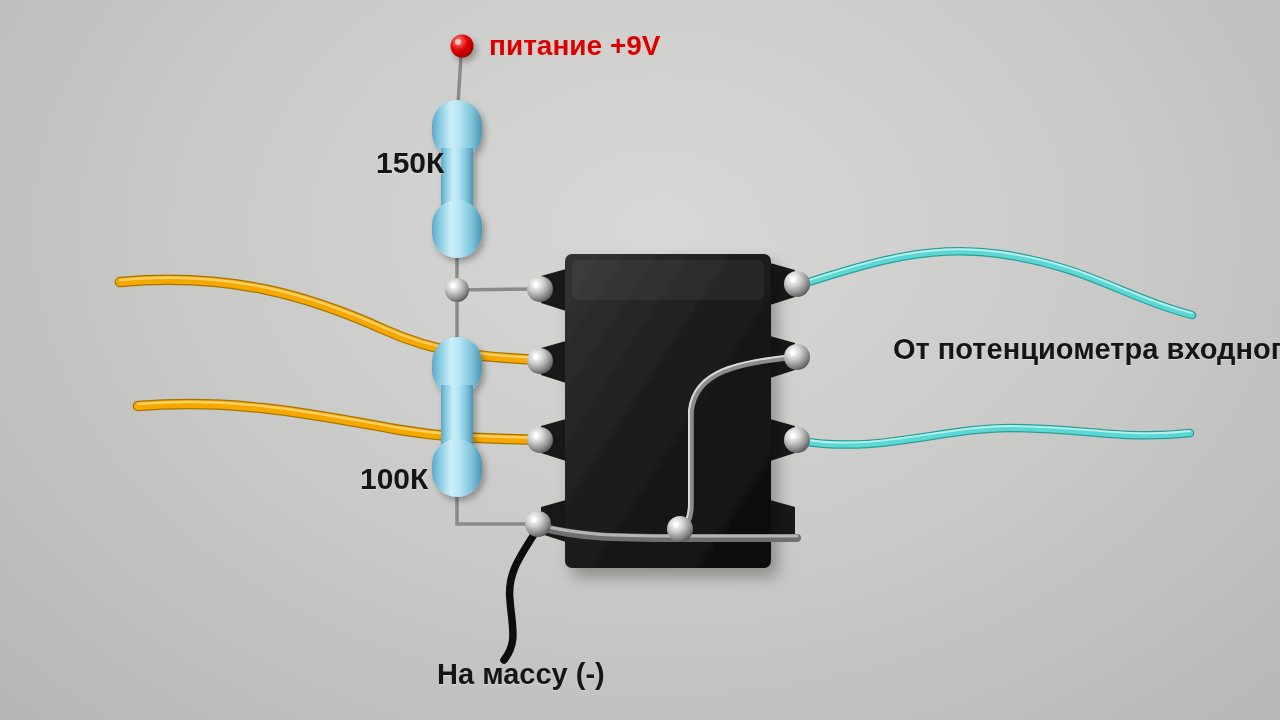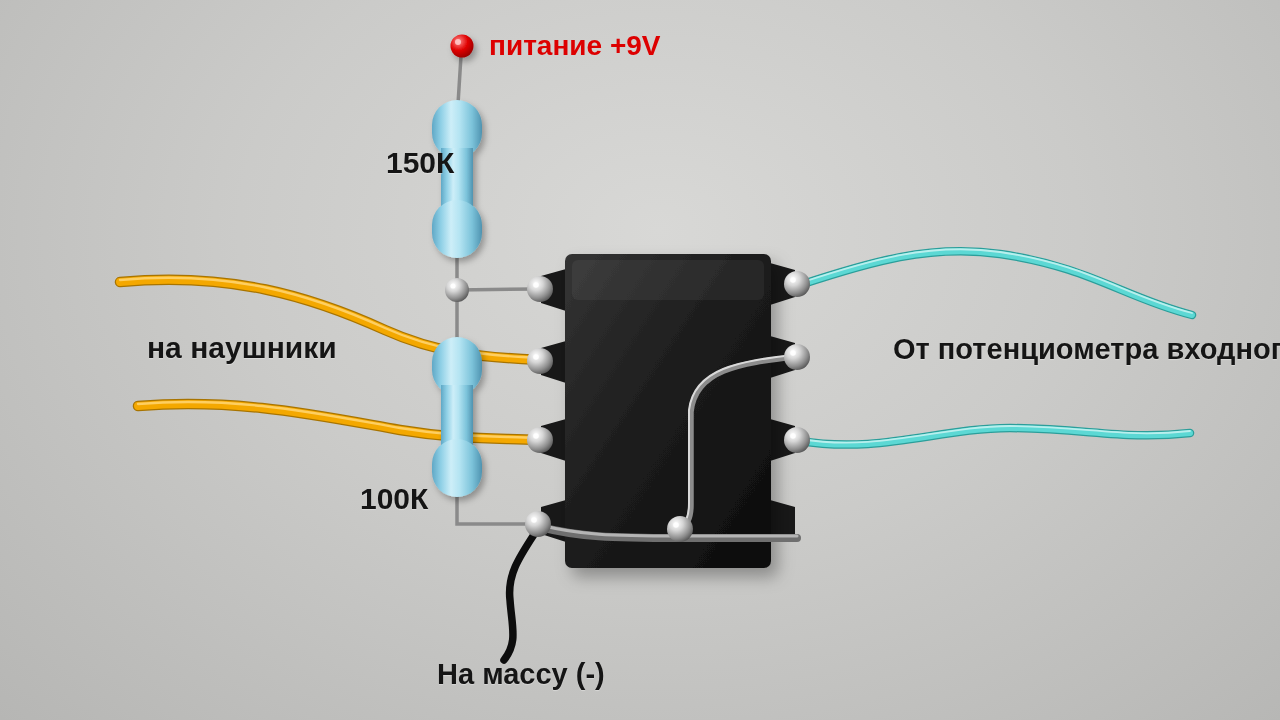--- a/index.html
+++ b/index.html
@@ -15,22 +15,22 @@
   }
   .canvas svg{position:absolute;left:0;top:0;}
   .lbl{
     position:absolute;
     font-weight:bold;
     color:#151515;
     white-space:nowrap;
     text-shadow:0 1px 1px rgba(255,255,255,0.35);
   }
   .lbl-power{left:489px;top:30px;font-size:28px;color:#dd0000;text-shadow:none;}
-  .lbl-r1{left:386px;top:146px;font-size:30px;text-align:center;}
-  .lbl-r2{left:360px;top:482px;font-size:30px;}
+  .lbl-r1{left:376px;top:146px;font-size:30px;text-align:center;}
+  .lbl-r2{left:360px;top:462px;font-size:30px;}
   .lbl-headphones{left:147px;top:331px;font-size:30px;}
   .lbl-pot{left:893px;top:333px;font-size:29px;}
   .lbl-ground{left:437px;top:658px;font-size:29px;text-align:center;}
   .lbl-chip{
     left:565px;top:275px;width:206px;text-align:center;
     font-size:27px;letter-spacing:1px;color:#f2f2f2;text-shadow:none;
   }
 </style>
 </head>
 <body>
@@ -173,17 +173,16 @@
       <circle cx="793" cy="436" r="2.8" fill="#ffffff" opacity="0.9"></circle>
 
       <circle cx="680" cy="529" r="13" fill="url(#ballGrad)"></circle>
       <circle cx="676" cy="525" r="2.8" fill="#ffffff" opacity="0.9"></circle>
     </g>
   </svg>
 
   <div class="lbl lbl-power">питание +9V</div>
   <div class="lbl lbl-r1">150К</div>
   <div class="lbl lbl-r2">100К</div>
-  <div class="lbl lbl-headphones">на наушники</div>
   <div class="lbl lbl-pot">От потенциометра входного</div>
   <div class="lbl lbl-ground">На массу (-)</div>
 
 </div>
 
 </body></html>

